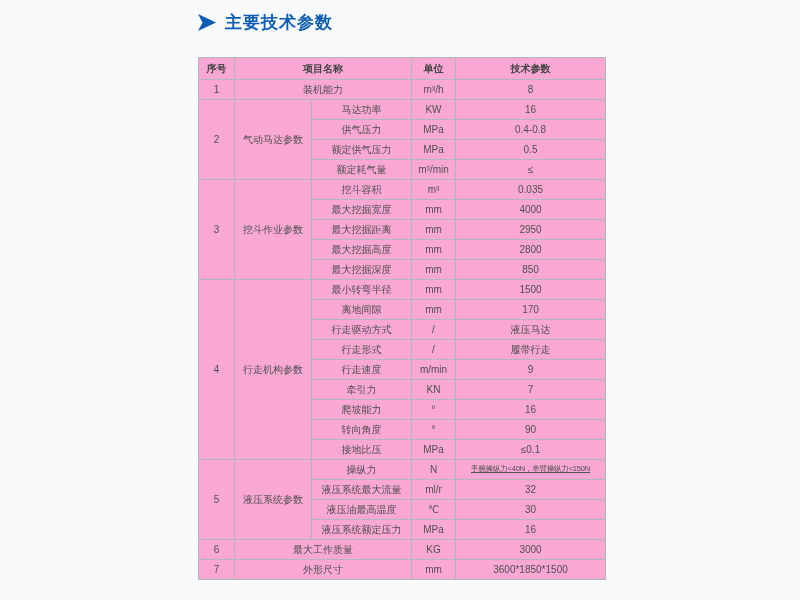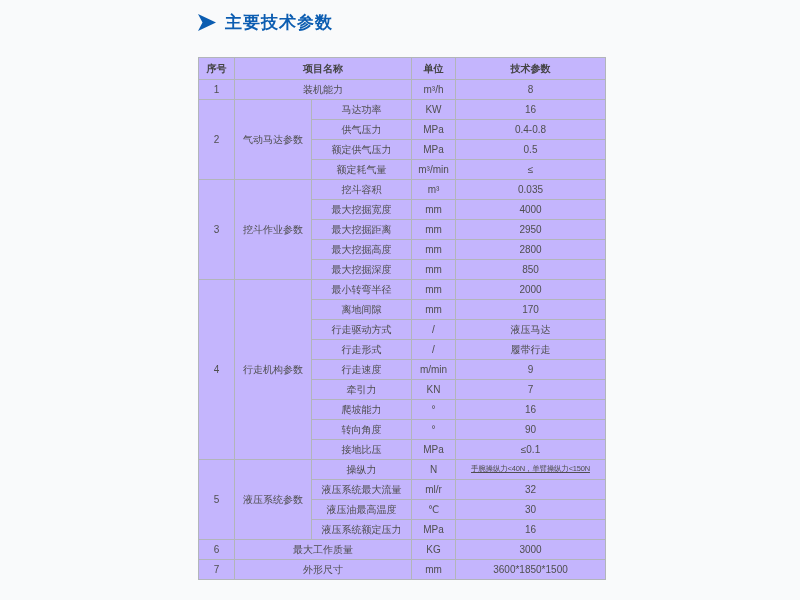--- a/index.html
+++ b/index.html
@@ -12,21 +12,21 @@
     position:absolute;left:198px;top:11px;
     display:flex;align-items:center;gap:9px;
   }
   .title-row h1{
     margin:0;font-size:17px;font-weight:bold;letter-spacing:1px;
   }
   .arrow{display:block;}
   table{
     position:absolute;left:198px;top:57px;
     width:407px;border-collapse:collapse;table-layout:fixed;
-    background:#c4b5fd;
+    background:#f9a8d4;
   }
   th,td{
     border:1px solid #b2b5ba;
     text-align:center;vertical-align:middle;
     font-size:10px;color:#4f4f4f;
     padding:0 2px;overflow:hidden;white-space:nowrap;
     height:19px;line-height:1.1;
   }
   th{font-weight:bold;color:#444;height:21px;}
   td.tiny{font-size:7.5px;letter-spacing:-0.2px;text-decoration:underline;}
@@ -111,21 +111,21 @@
       <tr>
         <td>最大挖掘深度</td>
         <td>mm</td>
         <td>850</td>
       </tr>
       <tr>
         <td rowspan="9">4</td>
         <td rowspan="9">行走机构参数</td>
         <td>最小转弯半径</td>
         <td>mm</td>
-        <td>2000</td>
+        <td>1500</td>
       </tr>
       <tr>
         <td>离地间隙</td>
         <td>mm</td>
         <td>170</td>
       </tr>
       <tr>
         <td>行走驱动方式</td>
         <td>/</td>
         <td>液压马达</td>

